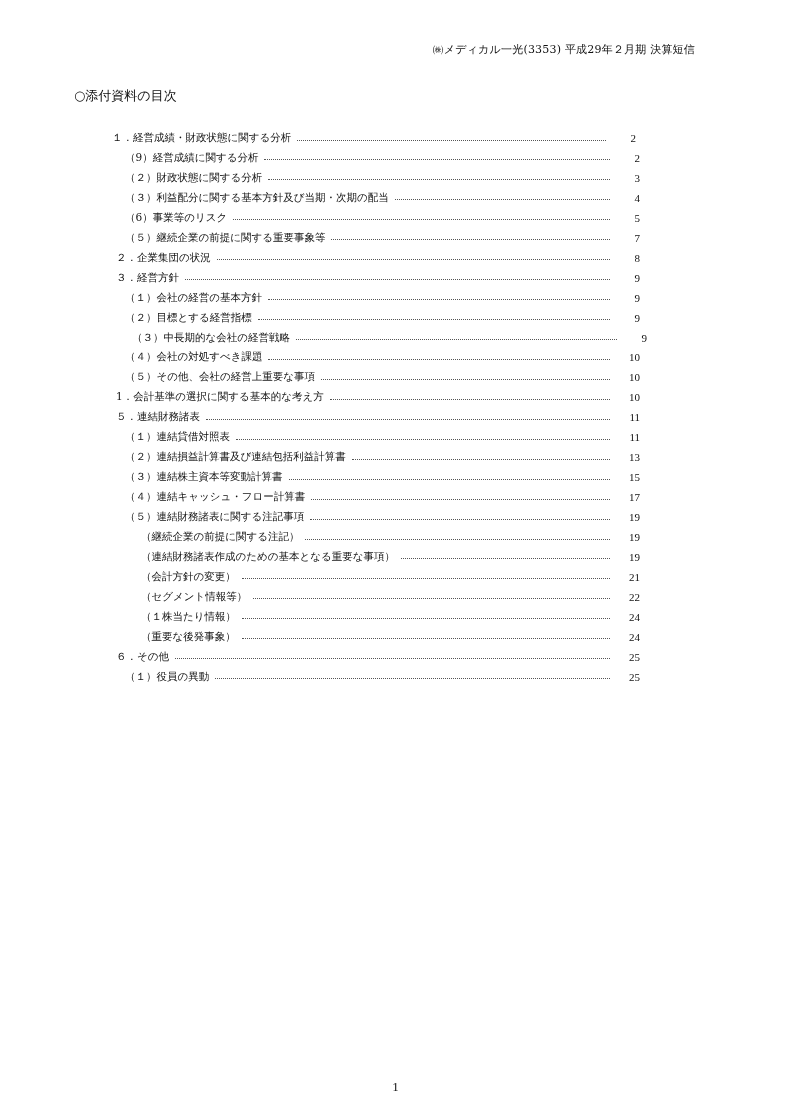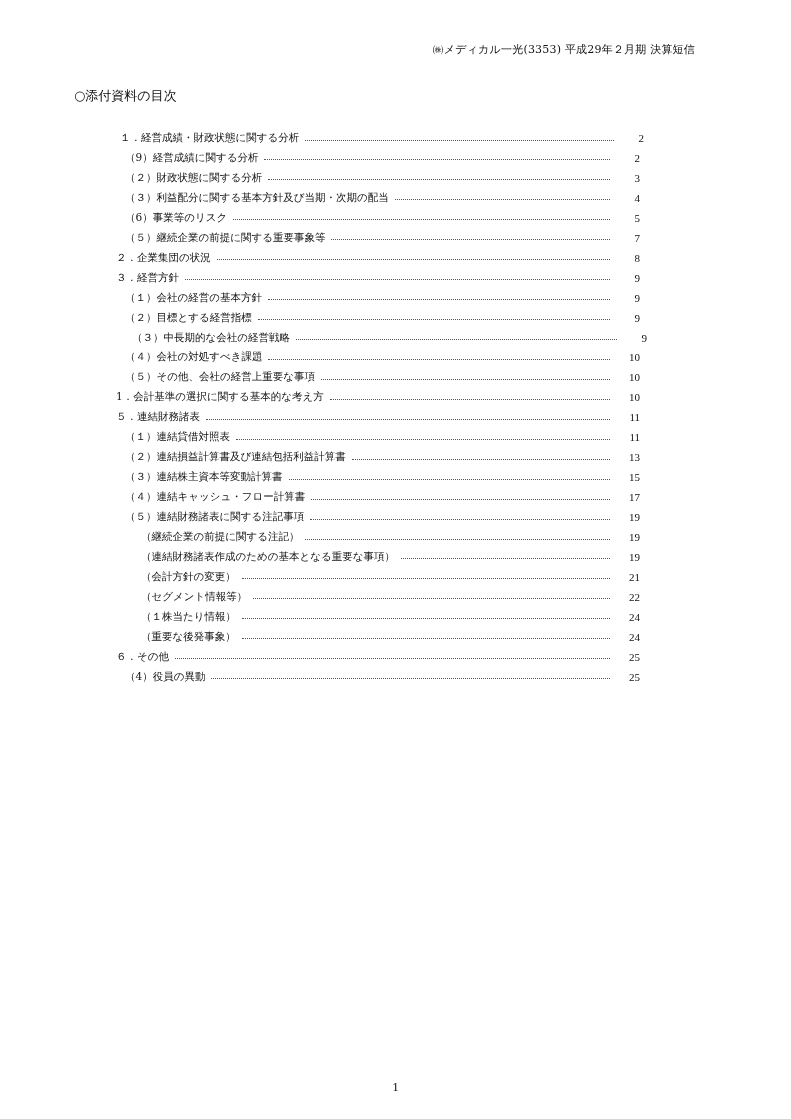--- a/index.html
+++ b/index.html
@@ -40,21 +40,21 @@
     font-family: "Liberation Serif", serif; font-size: 13px;
   }
 </style>
 </head>
 <body>
 
 <div class="header">㈱メディカル一光(3353)  平成29年２月期 決算短信</div>
 <div class="title">○添付資料の目次</div>
 
 <div class="toc" id="toc">
-    <div class="row" style="top: 0px; left: 120px; width: 524px;">
+    <div class="row" style="top: 0px; left: 112px; width: 524px;">
       <span class="label">１．経営成績・財政状態に関する分析</span>
       <span class="leader"></span>
       <span class="page">2</span>
     </div>
     <div class="row" style="top: 19.95px; left: 125px; width: 515px;">
       <span class="label">（9）経営成績に関する分析</span>
       <span class="leader"></span>
       <span class="page">2</span>
     </div>
     <div class="row" style="top: 39.9px; left: 125px; width: 515px;">
@@ -176,19 +176,19 @@
       <span class="label">（重要な後発事象）</span>
       <span class="leader"></span>
       <span class="page">24</span>
     </div>
     <div class="row" style="top: 518.7px; left: 116px; width: 524px;">
       <span class="label">６．その他</span>
       <span class="leader"></span>
       <span class="page">25</span>
     </div>
     <div class="row" style="top: 538.65px; left: 125px; width: 515px;">
-      <span class="label">（4）役員の異動</span>
+      <span class="label">（１）役員の異動</span>
       <span class="leader"></span>
       <span class="page">25</span>
     </div>
   </div>
 
 <div class="footer">1</div>
 
 </body></html>

